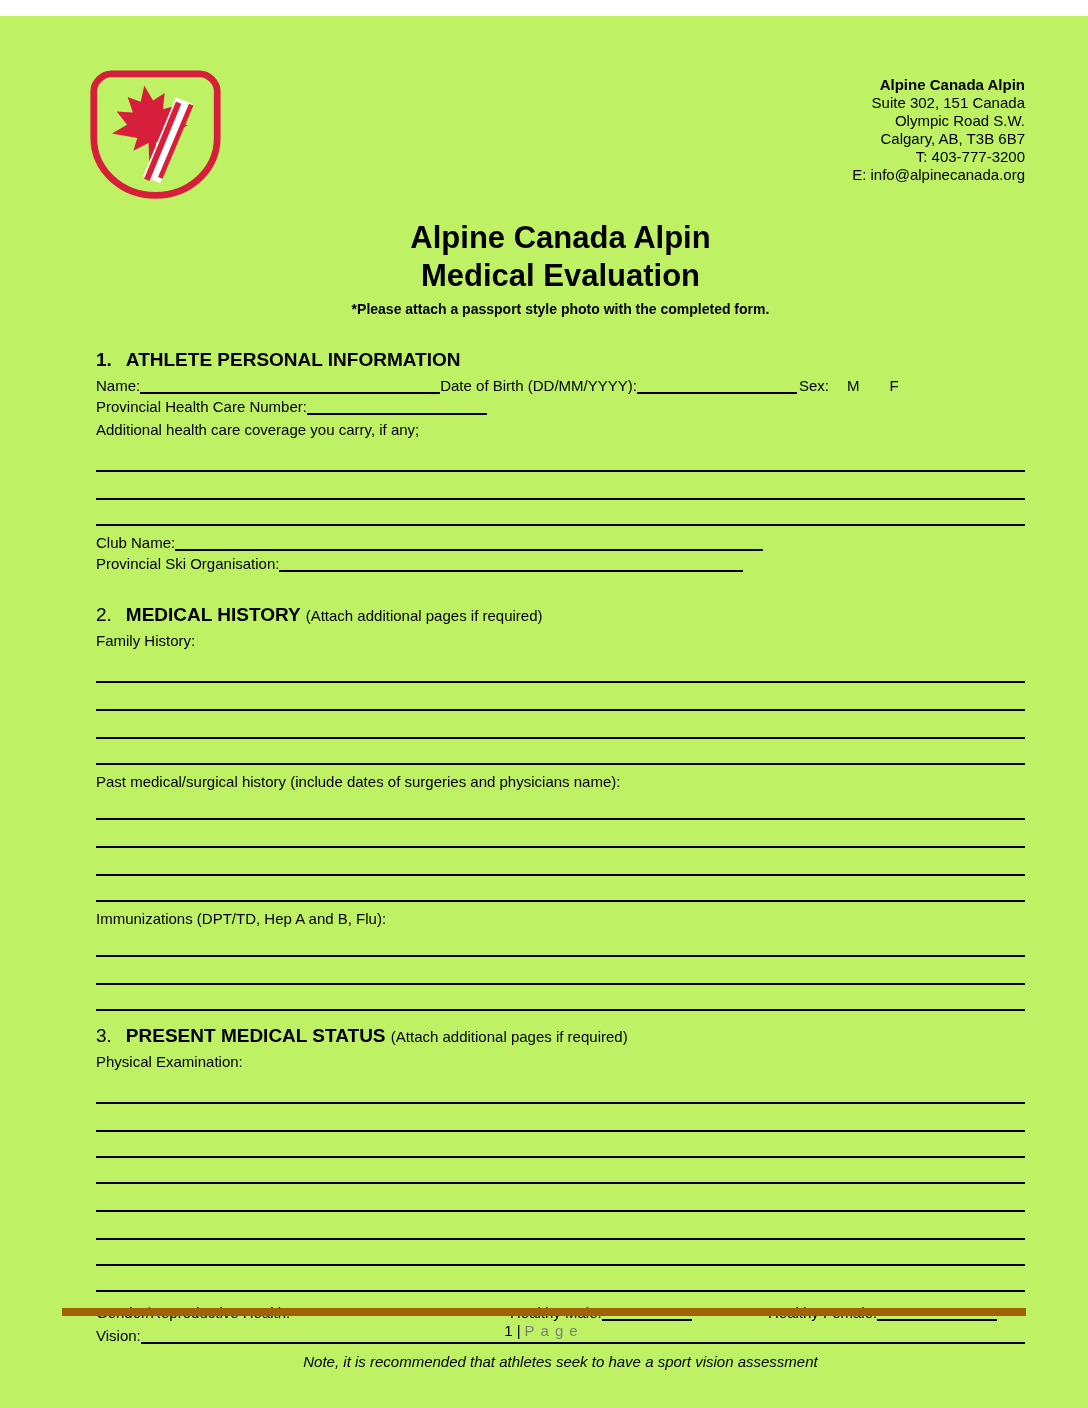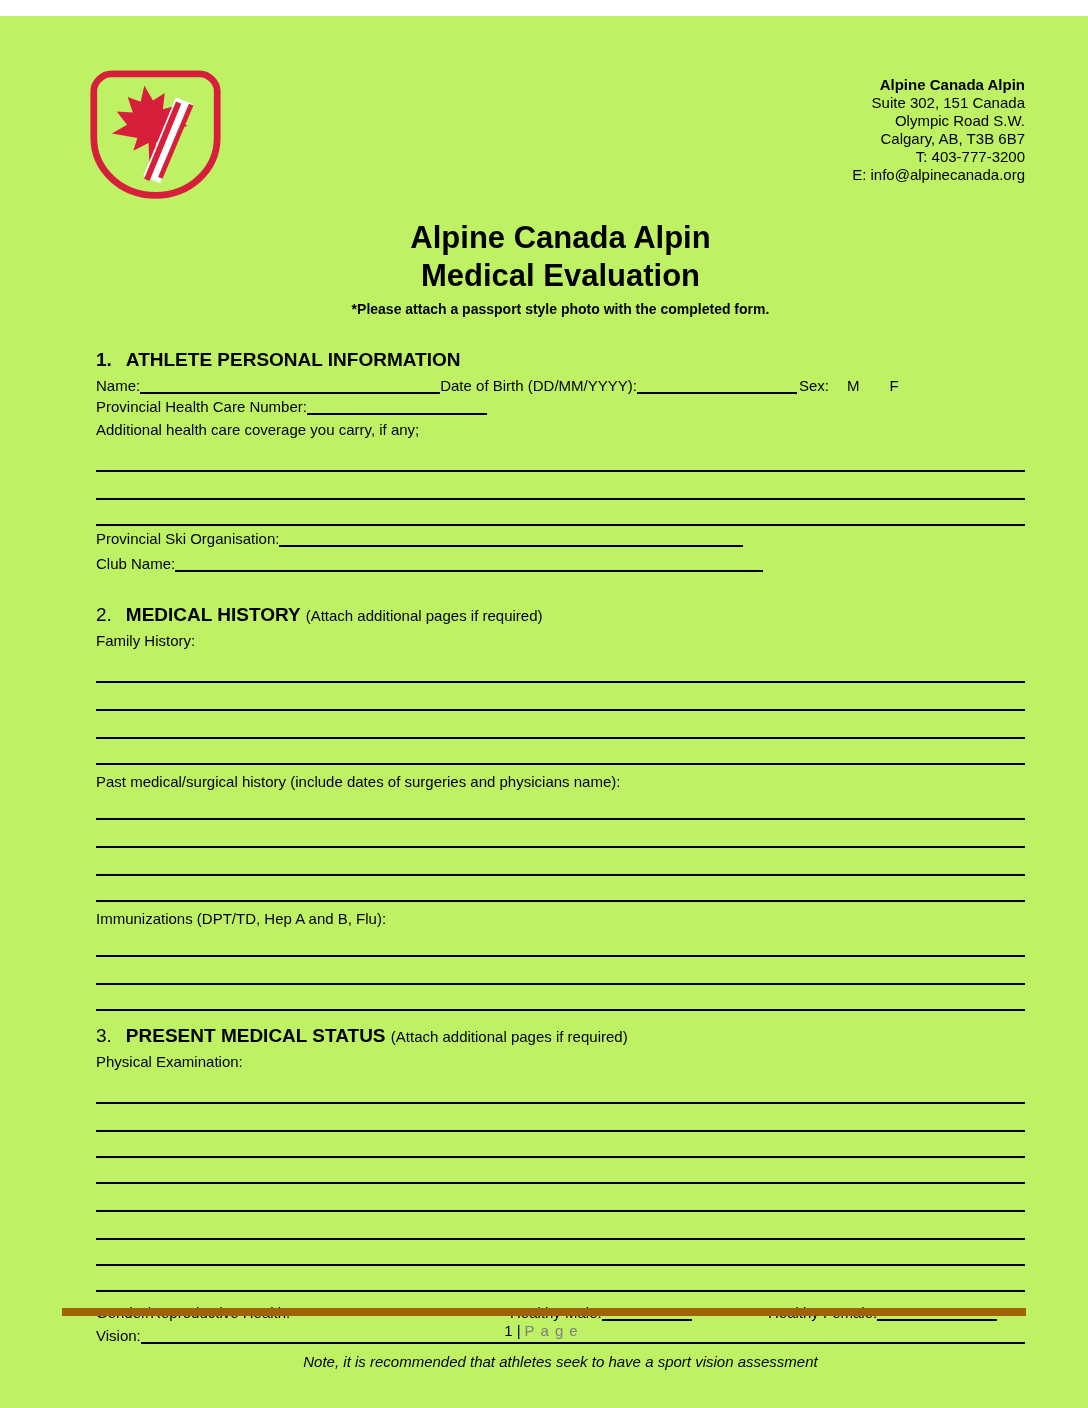--- a/index.html
+++ b/index.html
@@ -120,27 +120,27 @@
     </div>
 
     <div class="label mt6">Additional health care coverage you carry, if any;</div>
 
     <div class="lines">
       <div class="ruled tall"></div>
       <div class="ruled"></div>
       <div class="ruled short"></div>
     </div>
 
+    <div class="row mt8">
+      <span class="label">Club Name:</span>
+      <span class="uline w588"></span>
+    </div>
     <div class="row mt4">
       <span class="label">Provincial Ski Organisation:</span>
       <span class="uline w464"></span>
-    </div>
-    <div class="row mt8">
-      <span class="label">Club Name:</span>
-      <span class="uline w588"></span>
     </div>
 
     <div class="sec-heading" style="margin-top:32px;">
       <span class="num light">2.</span><span>MEDICAL HISTORY</span>
       <span class="note">(Attach additional pages if required)</span>
     </div>
     <div class="label mt6">Family History:</div>
     <div class="lines">
       <div class="ruled tall"></div>
       <div class="ruled"></div>

